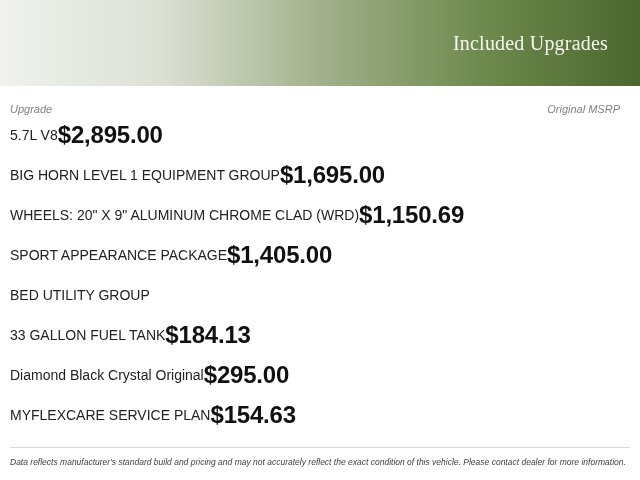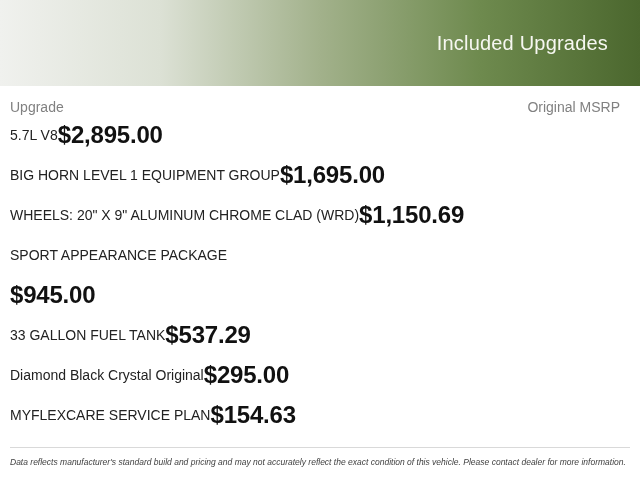--- a/index.html
+++ b/index.html
@@ -24,21 +24,21 @@
     color: #f6f7f1;
     letter-spacing: 0.2px;
   }
   .thead {
     display: flex;
     justify-content: space-between;
     align-items: flex-end;
     padding: 13px 14px 0 10px;
     height: 16px;
   }
-  .col-label { font-size: 14px; color: #818181; }
+  .col-label { font-size: 11px; color: #818181; font-style: italic; }
   .col-label.msrp { margin-right: 6px; text-align: center; }
   .rows { padding: 0; }
   .row {
     display: flex;
     justify-content: flex-start;
     align-items: center;
     height: 40px;
     padding: 0 14px 0 10px;
   }
   .row-name { font-size: 14px; color: #222222; }
@@ -52,21 +52,21 @@
     color: #3f3f3f;
     white-space: nowrap;
     overflow: hidden;
   }
 </style>
 </head>
 <body>
 
 <div class="sheet">
 
-  <div class="hero" style="background: linear-gradient(to right, rgb(240, 241, 238), rgb(220, 225, 213), rgb(162, 177, 139), rgb(110, 138, 78), rgb(75, 103, 46));">
+  <div class="hero" style="background: linear-gradient(to right, rgb(240, 241, 238), rgb(220, 225, 213), rgb(162, 177, 139), rgb(110, 138, 78), rgb(75, 103, 46)); font-family: Liberation Serif, serif;">
     <div class="hero-title" style="color: rgb(246, 247, 241);">Included Upgrades</div>
   </div>
 
   <div class="thead">
     <span class="col-label" style="color: rgb(129, 129, 129);">Upgrade</span>
     <span class="col-label msrp" style="color: rgb(129, 129, 129);">Original MSRP</span>
   </div>
 
   <div class="rows">
     <div class="row">
@@ -79,29 +79,30 @@
       <span class="row-price">$1,695.00</span>
     </div>
 
     <div class="row">
       <span class="row-name">WHEELS: 20" X 9" ALUMINUM CHROME CLAD (WRD)</span>
       <span class="row-price">$1,150.69</span>
     </div>
 
     <div class="row">
       <span class="row-name">SPORT APPEARANCE PACKAGE</span>
+      <span class="row-price">$1,405.00</span>
     </div>
 
     <div class="row">
-      <span class="row-price">$945.00</span>
+      <span class="row-name">BED UTILITY GROUP</span>
     </div>
 
     <div class="row">
       <span class="row-name">33 GALLON FUEL TANK</span>
-      <span class="row-price">$537.29</span>
+      <span class="row-price">$184.13</span>
     </div>
 
     <div class="row">
       <span class="row-name">Diamond Black Crystal Original</span>
       <span class="row-price">$295.00</span>
     </div>
 
     <div class="row">
       <span class="row-name">MYFLEXCARE SERVICE PLAN</span>
       <span class="row-price">$154.63</span>

